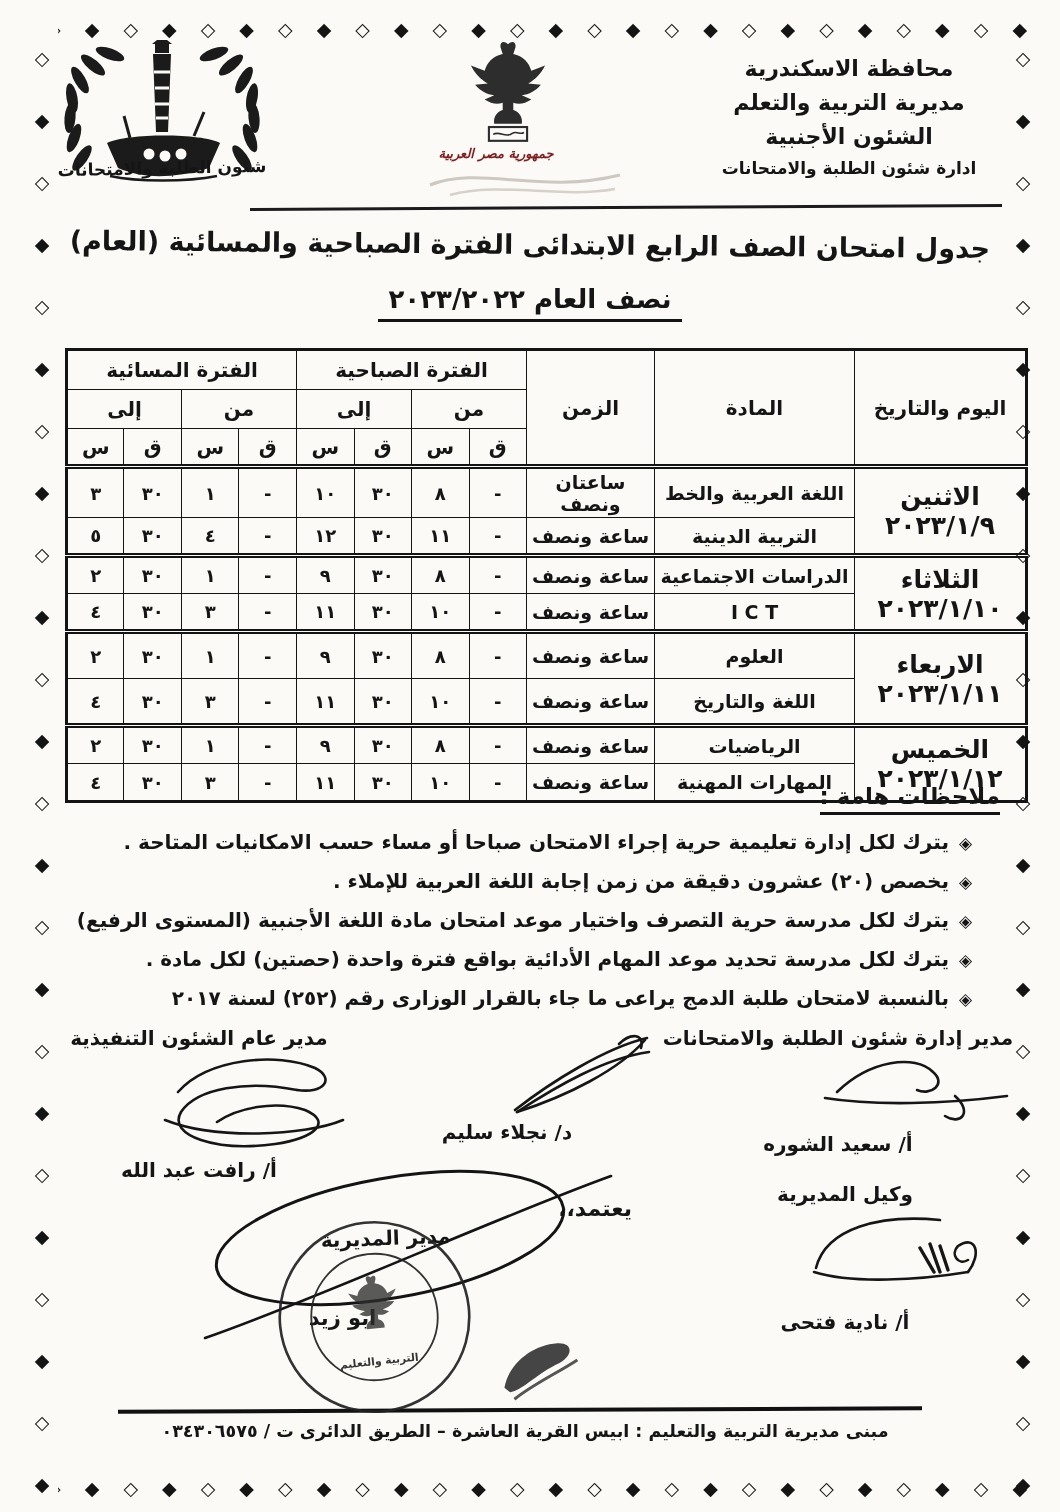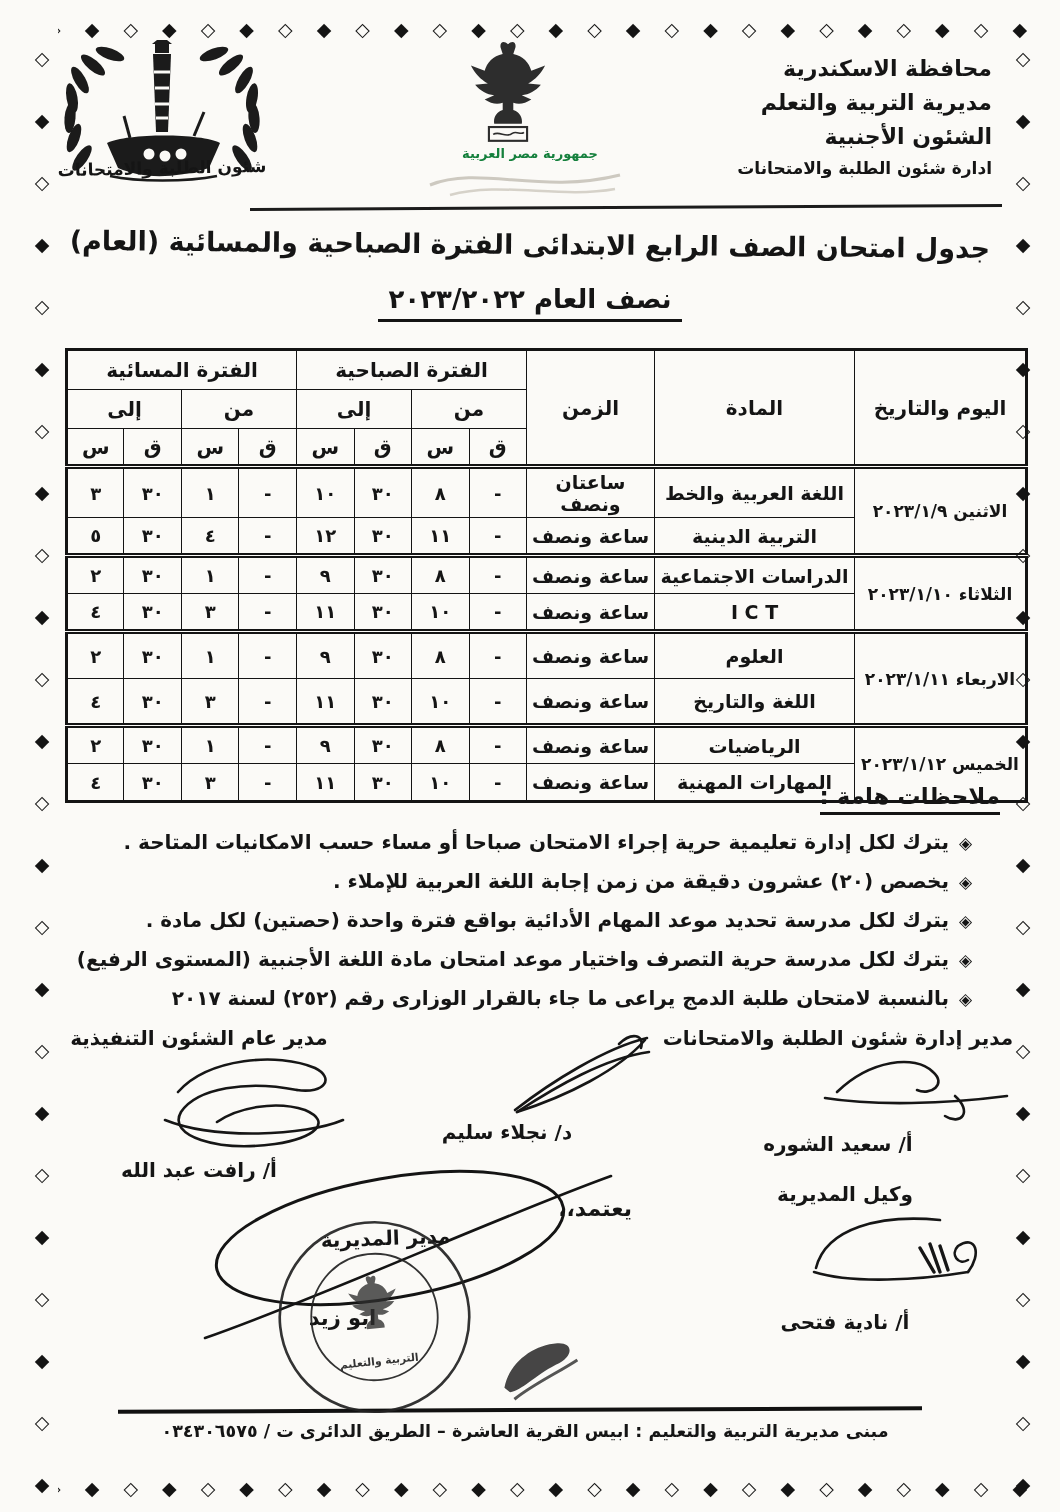--- a/index.html
+++ b/index.html
@@ -7,49 +7,49 @@
         font-family:"DejaVu Sans",sans-serif;color:#151515;direction:rtl;overflow:hidden;}
   
   .ornament{position:absolute;color:#141414;font-size:19px;letter-spacing:9px;
             white-space:nowrap;overflow:hidden;line-height:30px;}
   .orn-top{top:14px;left:58px;right:24px;height:31px;}
   .orn-bottom{bottom:8px;left:58px;right:24px;height:31px;}
   .orn-side{writing-mode:vertical-rl;text-orientation:upright;width:31px;top:14px;bottom:8px;height:auto;}
   .orn-left{left:26px;}
   .orn-right{right:22px;}
   
-  .org-block{position:absolute;top:56px;right:68px;width:302px;text-align:right;font-weight:700;}
+  .org-block{position:absolute;top:56px;right:60px;width:302px;text-align:center;font-weight:700;}
   .org-line{font-size:22px;margin-bottom:9px;white-space:nowrap;}
   .org-line.small{font-size:17px;margin-top:4px;}
   .header-rule{position:absolute;top:206px;right:58px;width:752px;height:2.5px;background:#1c1c1c;transform:rotate(-.3deg);}
   .logo-wrap{position:absolute;top:40px;left:52px;width:220px;height:152px;}
   .logo-caption{position:absolute;top:158px;left:44px;width:236px;text-align:center;
                 font-size:17px;font-weight:700;transform:rotate(-1.2deg);}
   .emblem-wrap{position:absolute;top:38px;left:452px;width:112px;height:106px;}
-  .emblem-caption{position:absolute;top:146px;left:443px;width:174px;text-align:center;
-                  font-size:13px;font-weight:700;color:#15803d;}
+  .emblem-caption{position:absolute;top:146px;left:409px;width:174px;text-align:center;
+                  font-size:13px;font-weight:700;font-style:italic;color:#7f1d1d;}
   .faint-scribble{position:absolute;top:163px;left:420px;}
   
   .main-title{position:absolute;top:229px;left:40px;right:40px;text-align:center;
               font-size:27px;font-weight:800;transform:rotate(.5deg);letter-spacing:-0.5px;}
   .sub-title{position:absolute;top:284px;left:0;right:0;text-align:center;}
   .sub-title span{display:inline-block;font-size:26px;font-weight:800;border-bottom:3.5px solid #141414;padding:0 10px 5px;}
   
   .exam-table{position:absolute;top:348px;right:32px;width:960px;border-collapse:collapse;
               border:3px solid #141414;table-layout:fixed;}
   .exam-table th,.exam-table td{border:1.6px solid #141414;text-align:center;vertical-align:middle;
               padding:2px 3px;font-weight:700;}
   .exam-table thead th{font-size:20px;}
   .exam-table thead tr:nth-child(1) th{height:34px;}
   .exam-table thead tr:nth-child(2) th{height:34px;}
   .exam-table thead tr:nth-child(3) th{height:31px;border-bottom:3px solid #141414;}
   .exam-table tbody tr{height:38px;}
   .exam-table tbody tr.tall{height:47px;}
   .exam-table tbody tr.group-start td{border-top:5px double #141414;}
-  .day-cell{font-size:17px;font-weight:800;margin-left:24px;}
+  .day-cell{font-size:25px;font-weight:800;margin-left:24px;}
   .subject-cell{font-size:19px;}
   .duration-cell{font-size:19px;}
   .num-cell{font-size:18px;}
   
   .notes-heading{position:absolute;top:783px;right:60px;font-size:23px;font-weight:800;
                  border-bottom:3px solid #141414;padding-bottom:3px;}
   .notes-list{position:absolute;top:828px;right:88px;left:60px;}
   .note-item{font-size:20px;font-weight:700;margin-bottom:10px;line-height:1.45;}
   .note-bullet{display:inline-block;margin-left:10px;font-size:17px;}
   
@@ -290,22 +290,22 @@
           <td class="num-cell">٣٠</td>
           <td class="num-cell">٤</td>
         </tr>
       </tbody>
   </table>
 
   <div class="notes-heading">ملاحظات هامة :</div>
   <div class="notes-list">
       <div class="note-item"><span class="note-bullet">◈</span>يترك لكل إدارة تعليمية حرية إجراء الامتحان صباحا أو مساء حسب الامكانيات المتاحة .</div>
       <div class="note-item"><span class="note-bullet">◈</span>يخصص (٢٠) عشرون دقيقة من زمن إجابة اللغة العربية للإملاء .</div>
+      <div class="note-item"><span class="note-bullet">◈</span>يترك لكل مدرسة حرية التصرف واختيار موعد امتحان مادة اللغة الأجنبية (المستوى الرفيع)</div>
       <div class="note-item"><span class="note-bullet">◈</span>يترك لكل مدرسة تحديد موعد المهام الأدائية بواقع فترة واحدة (حصتين) لكل مادة .</div>
-      <div class="note-item"><span class="note-bullet">◈</span>يترك لكل مدرسة حرية التصرف واختيار موعد امتحان مادة اللغة الأجنبية (المستوى الرفيع)</div>
       <div class="note-item"><span class="note-bullet">◈</span>بالنسبة لامتحان طلبة الدمج يراعى ما جاء بالقرار الوزارى رقم (٢٥٢) لسنة ٢٠١٧</div>
     </div>
 
   <div class="sig-row">
     <div class="sig-col wide">
       <div class="sig-title">مدير إدارة شئون الطلبة والامتحانات</div>
       <svg width="200" height="78" viewBox="0 0 200 78">
         <g stroke="#161616" stroke-width="2.6" fill="none" stroke-linecap="round">
           <path d="M22 40 C55 8 100 2 118 20 C132 32 116 44 102 38"></path>
           <path d="M10 46 C60 54 130 52 192 44"></path>

